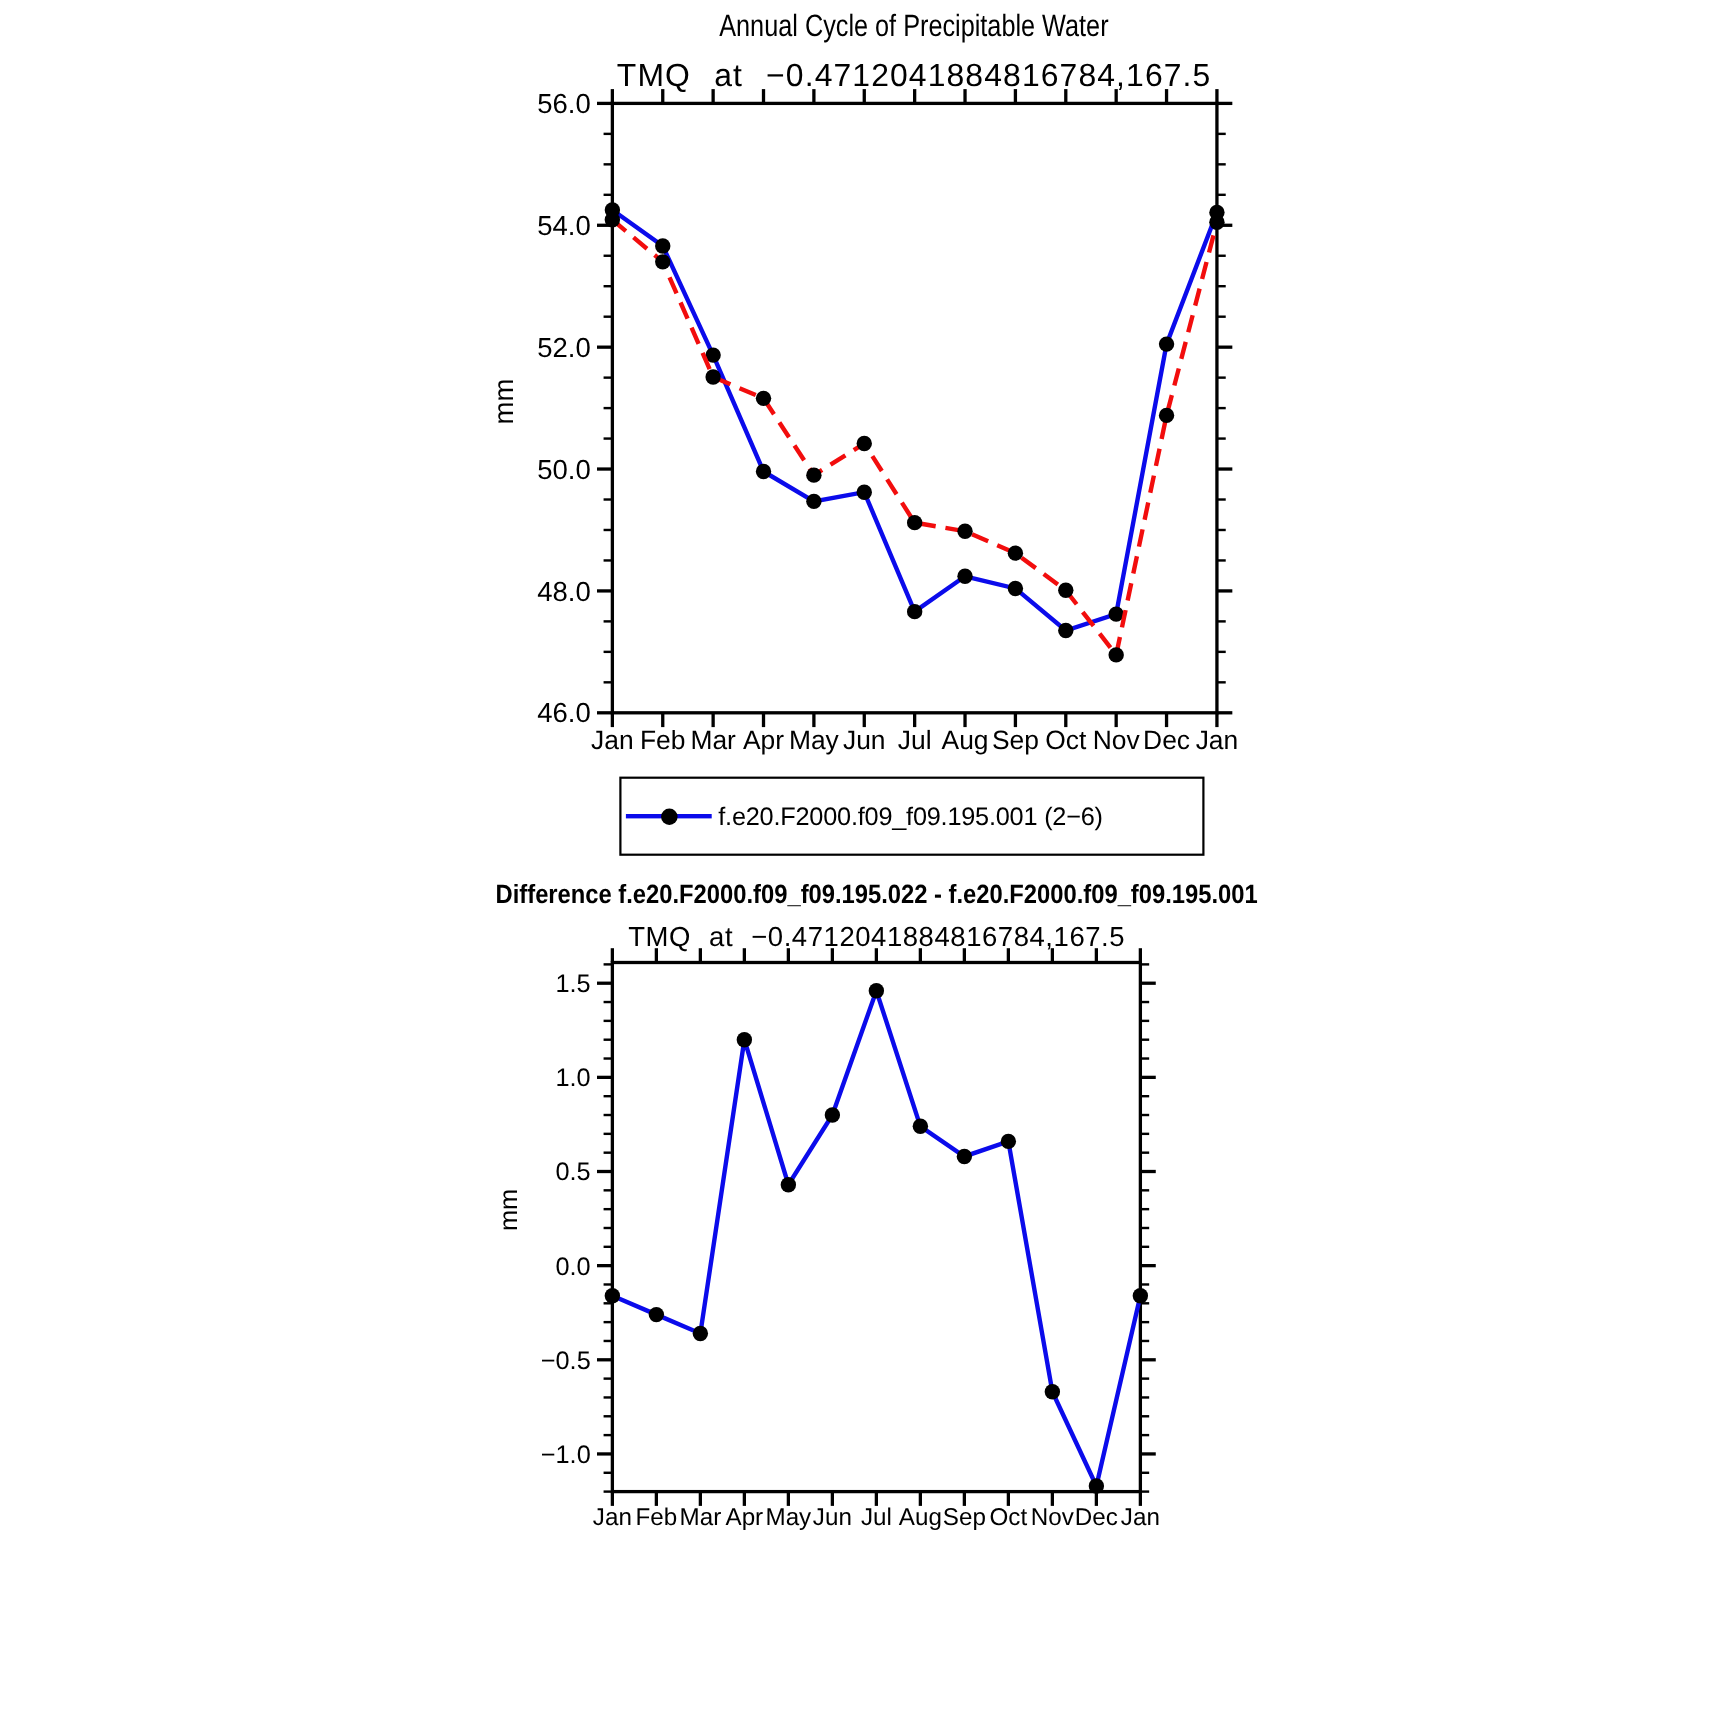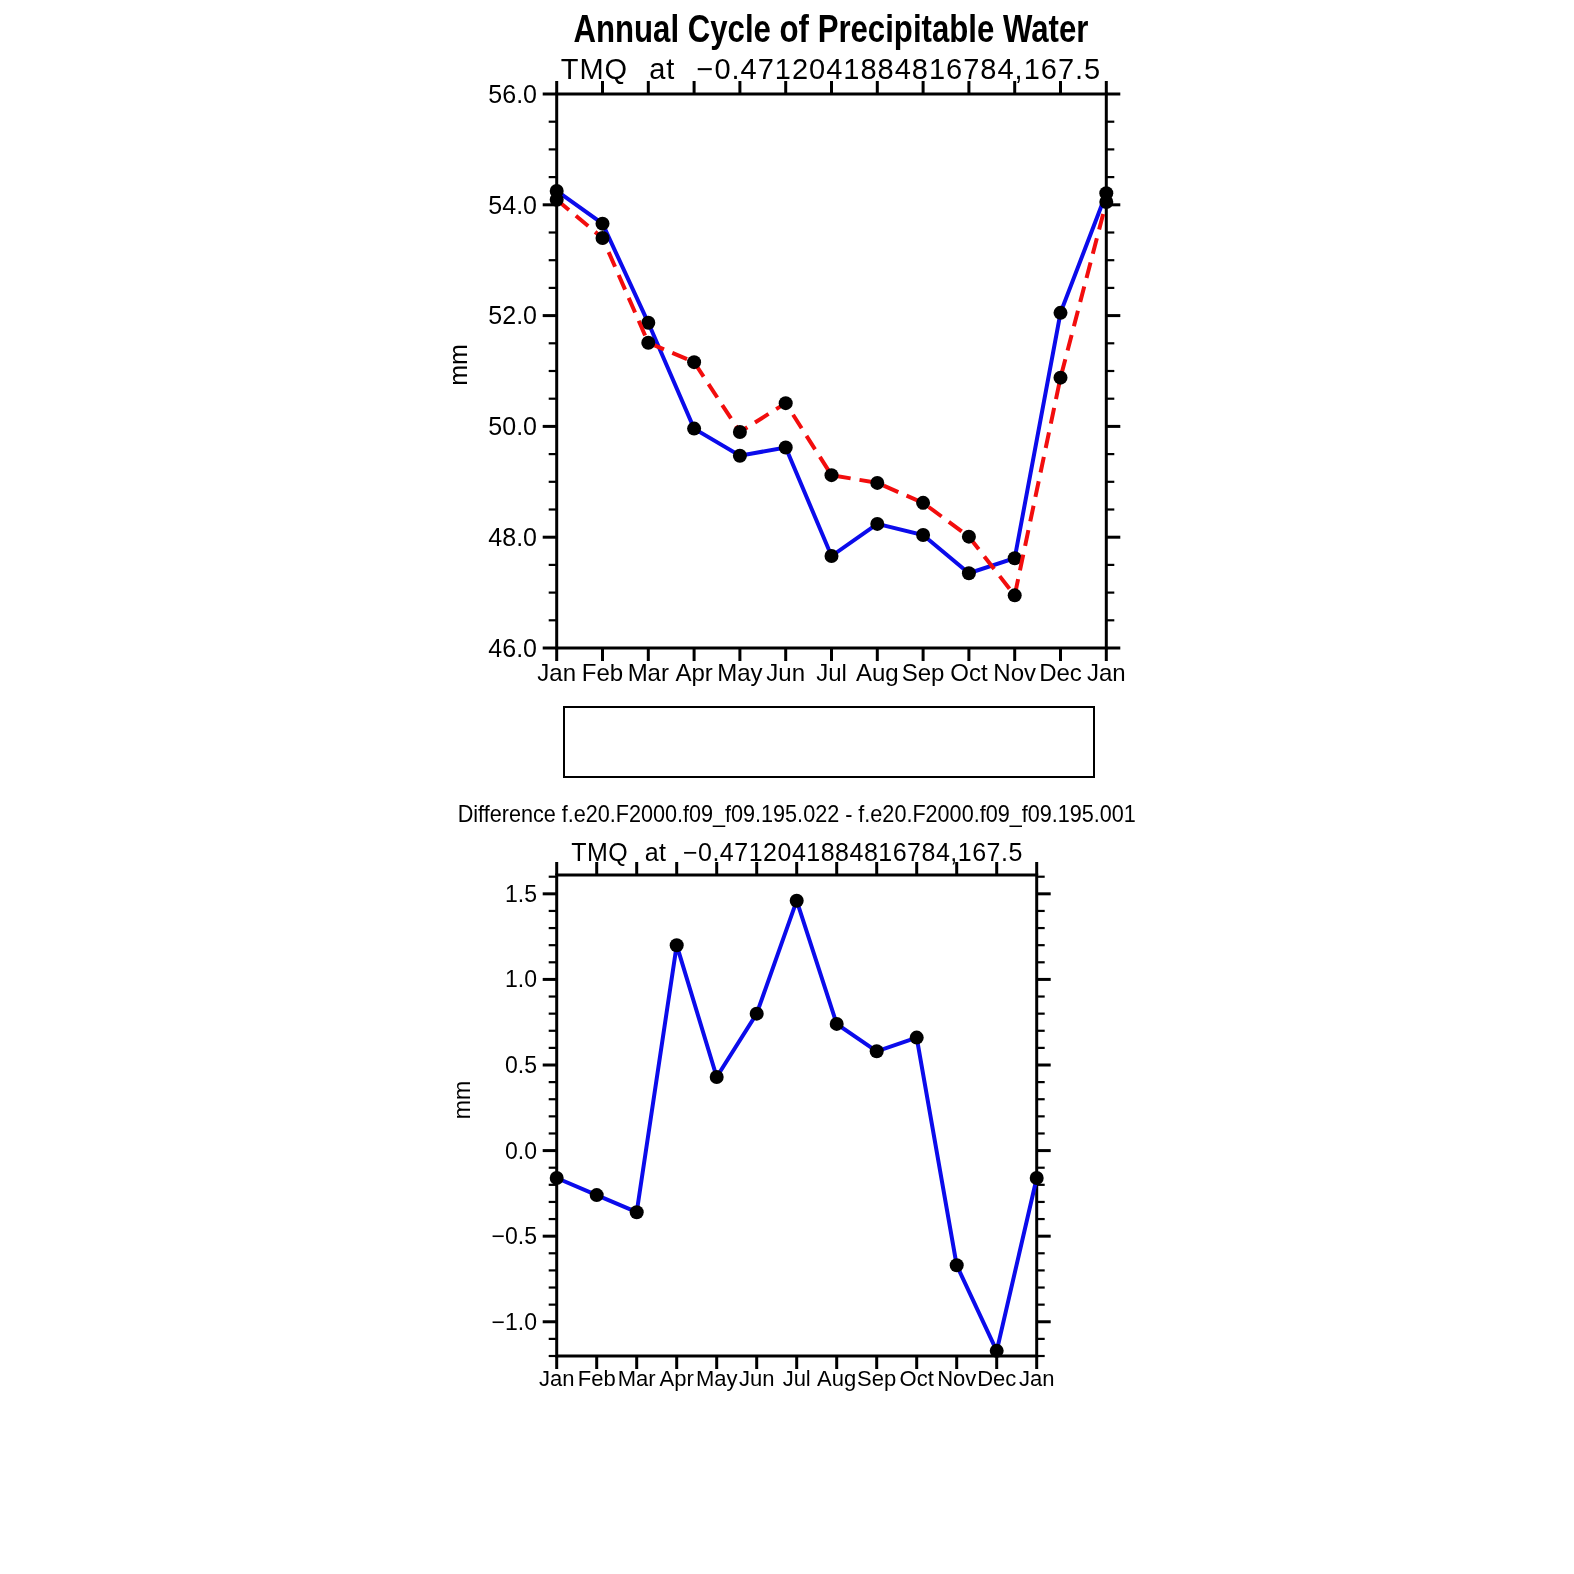--- a/index.html
+++ b/index.html
@@ -7,30 +7,30 @@
     width: 1574px; height: 1574px;
     position: relative;
     background: #FFFFFF;
     font-family: "Liberation Sans", sans-serif;
     overflow: hidden;
   }
   #canvas { position: absolute; left: 0; top: 0; }
   .overlay { position: absolute; color: #000; white-space: nowrap; }
   .ctr { text-align: center; }
   .title-main {
-    font-weight: bold; font-size: 38px; line-height: 1;
+    font-weight: normal; font-size: 28px; line-height: 1;
     left: 431px; width: 800px; top: 10px;
   }
   .title-main .squeeze { display: inline-block; transform: scaleX(0.82); transform-origin: center; }
   .subtitle1 {
     font-size: 29px; line-height: 1; letter-spacing: 1px; word-spacing: 12px;
     left: 431px; width: 800px; top: 55px;
   }
   .title-diff {
-    font-weight: normal; font-size: 24px; line-height: 1;
+    font-weight: bold; font-size: 24px; line-height: 1;
     left: 397px; width: 800px; top: 802px;
   }
   .title-diff .squeeze { display: inline-block; transform: scaleX(0.90); transform-origin: center; }
   .subtitle2 {
     font-size: 25px; line-height: 1; letter-spacing: 0.5px; word-spacing: 9px;
     left: 397px; width: 800px; top: 840px;
   }
   .mm-label {
     width: 76px; height: 40px; line-height: 40px; text-align: center;
     transform: rotate(-90deg);
@@ -297,20 +297,27 @@
 </svg>
 
 <div class="overlay title-main ctr">
   <span class="squeeze">Annual Cycle of Precipitable Water</span>
 </div>
 <div class="overlay subtitle1 ctr">TMQ at −0.4712041884816784,167.5</div>
 
 <div class="overlay mm-label mm-top">mm</div>
 
 <div class="overlay legend">
+  <div class="legend-row">
+    <span class="legend-swatch">
+      <span class="legend-line" id="swatch-line-0" style="background: rgb(11, 11, 235);"></span>
+      <span class="legend-dot"></span>
+    </span>
+    <span class="legend-label">f.e20.F2000.f09_f09.195.001 (2−6)</span>
+  </div>
 </div>
 
 <div class="overlay title-diff ctr">
   <span class="squeeze">Difference f.e20.F2000.f09_f09.195.022 - f.e20.F2000.f09_f09.195.001</span>
 </div>
 <div class="overlay subtitle2 ctr">TMQ at −0.4712041884816784,167.5</div>
 
 <div class="overlay mm-label mm-bottom">mm</div>
 
 </body></html>

